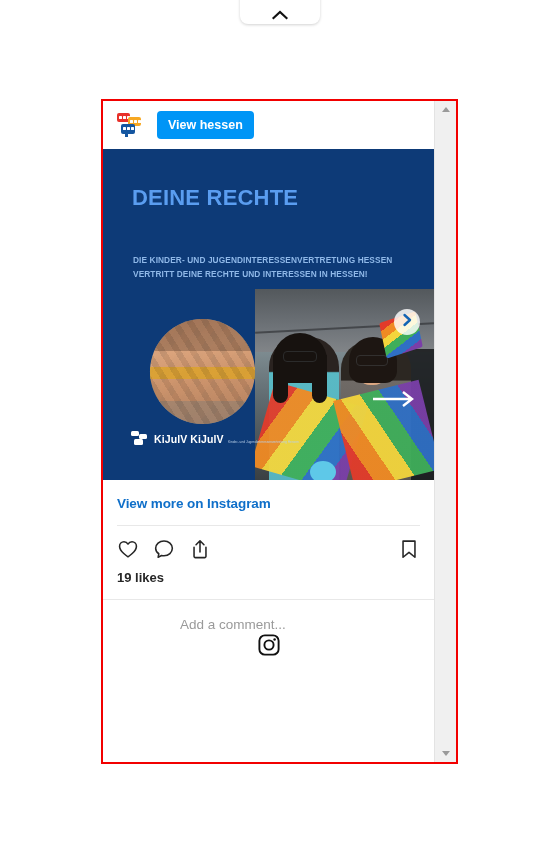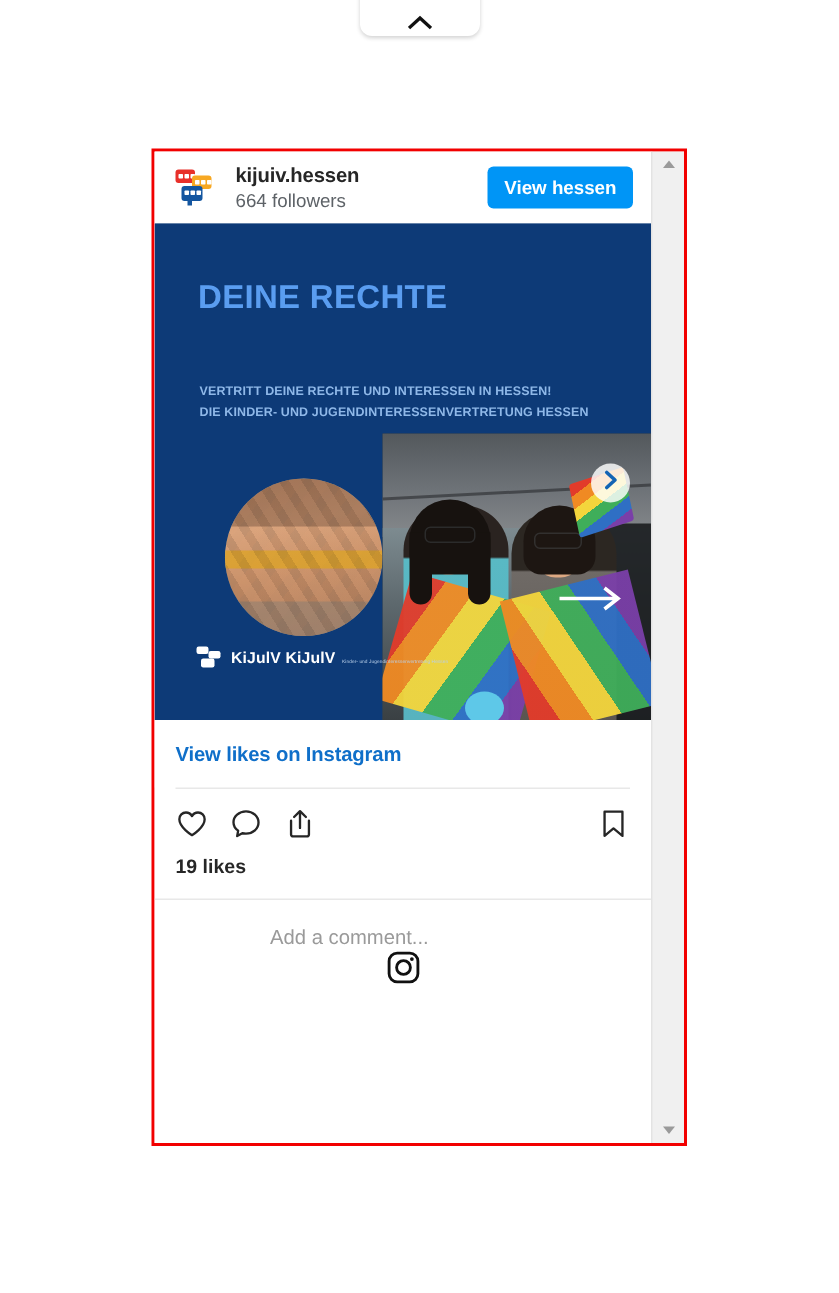--- a/index.html
+++ b/index.html
@@ -272,37 +272,33 @@
               </span>
           </span>
           <span class="bub blu">
             <span class="dots">
                 <i></i>
                 <i></i>
                 <i></i>
               </span>
           </span>
         </div>
-        <div class="acct">
-          <div class="name">kijuiv.hessen</div>
-          <div class="followers">664 followers</div>
-        </div>
         <button class="view-profile-btn">View hessen</button>
       </div>
 
       <div class="media">
         <div class="media-blue"></div>
 
         <div class="hdl">
           <div>DEINE RECHTE</div>
         </div>
 
         <div class="sub">
+          <div>DIE KINDER- UND JUGENDINTERESSENVERTRETUNG HESSEN</div>
           <div>VERTRITT DEINE RECHTE UND INTERESSEN IN HESSEN!</div>
-          <div>DIE KINDER- UND JUGENDINTERESSENVERTRETUNG HESSEN</div>
         </div>
 
         <div class="circ-photo">
           <div class="band2"></div>
           <div class="band1"></div>
           <div class="band3"></div>
           <div class="fingers"></div>
         </div>
 
         <div class="right-photo">
@@ -345,21 +341,21 @@
         <div class="car-next">
           <span>
             <svg width="12" height="14" viewBox="0 0 12 14" aria-hidden="true">
               <path d="M3.5 2 L9 7 L3.5 12" fill="none" stroke="#1464b4" stroke-width="2.4" stroke-linecap="round" stroke-linejoin="round"></path>
             </svg>
           </span>
         </div>
       </div>
 
       <div class="view-more-wrap">
-        <span class="view-more">View likes on Instagram</span>
+        <span class="view-more">View more on Instagram</span>
       </div>
       <div class="divider"></div>
 
       <div class="actions">
         <div class="act-left">
           <span class="act-btn">
             <svg width="22" height="22" viewBox="0 0 24 24" aria-hidden="true">
               <path d="M12 20.5 C12 20.5 2.8 14.9 2.8 8.9 C2.8 6.1 5 4 7.6 4 C9.6 4 11.2 5.2 12 6.6
                        C12.8 5.2 14.4 4 16.4 4 C19 4 21.2 6.1 21.2 8.9 C21.2 14.9 12 20.5 12 20.5 Z" fill="none" stroke="#262626" stroke-width="1.7" stroke-linejoin="round"></path>
             </svg>

